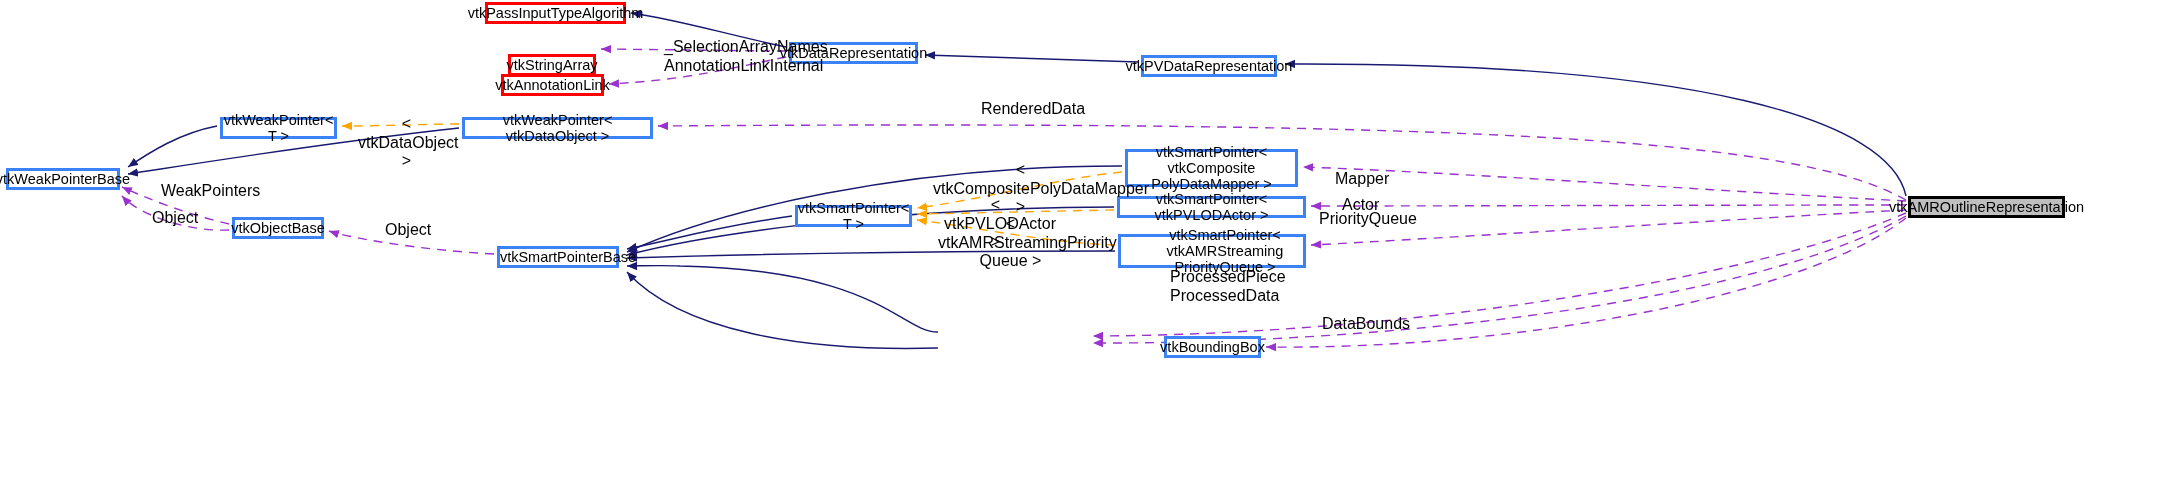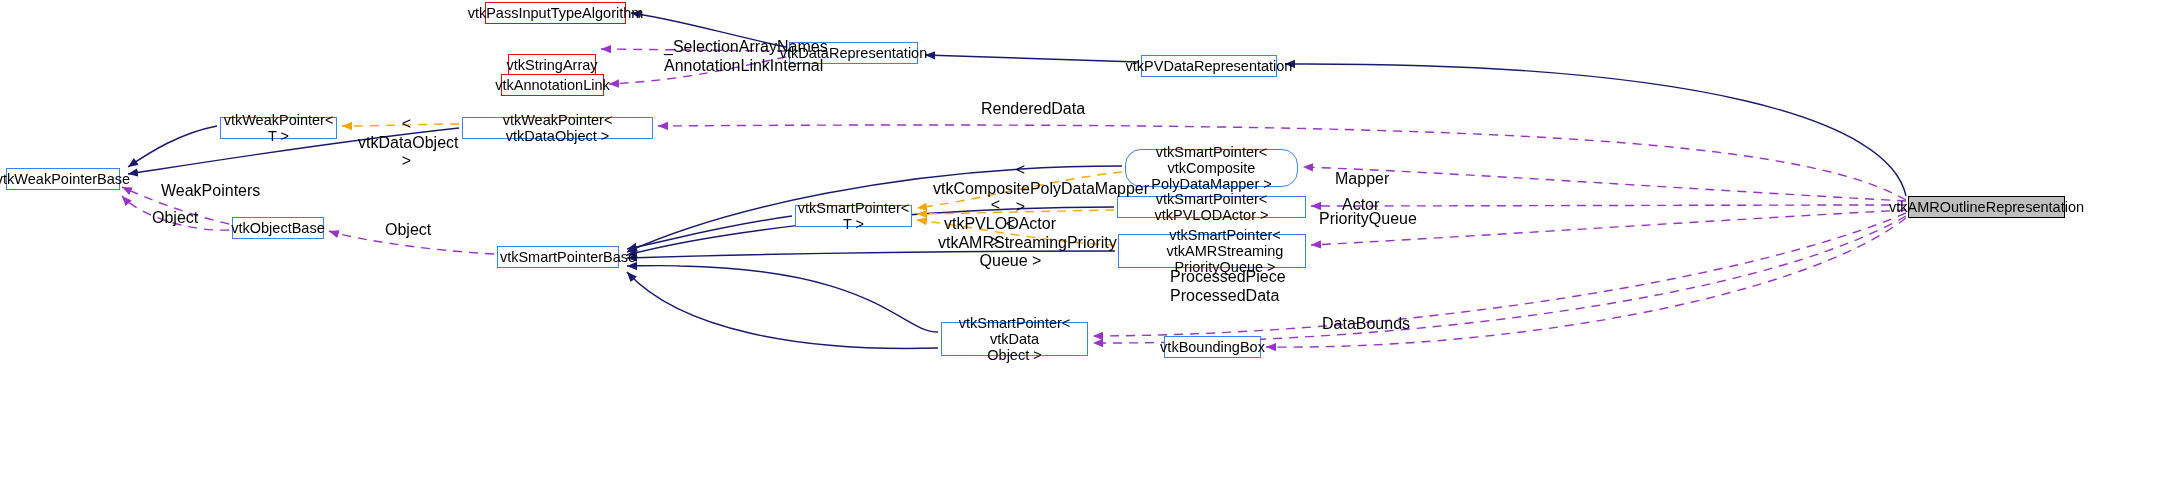--- a/index.html
+++ b/index.html
@@ -27,21 +27,21 @@
     pointer-events: none;
   }
   .node {
     position: absolute;
     box-sizing: border-box;
     display: flex;
     align-items: center;
     justify-content: center;
     text-align: center;
     background: #ffffff;
-    border: 1px solid #3b82f6;
+    border: 3px solid #3b82f6;
     font-size: 14.5px;
     line-height: 1.12;
     color: #000000;
     padding: 1px 4px;
     white-space: pre-line;
     z-index: 5;
   }
   .node.red {
     border-color: #ff0000;
   }
@@ -139,27 +139,25 @@
   <div class="node red" style="left:508px;  top:54px;  width:88px;  height:22px;">vtkStringArray</div>
   <div class="node red" style="left:501px;  top:74px;  width:103px; height:22px;">vtkAnnotationLink</div>
   <div class="node" style="left:789px;  top:42px;  width:129px; height:22px;">vtkDataRepresentation</div>
   <div class="node" style="left:1141px; top:55px;  width:136px; height:22px;">vtkPVDataRepresentation</div>
   <div class="node" style="left:220px;  top:117px; width:117px; height:22px;">vtkWeakPointer&lt; T &gt;</div>
   <div class="node" style="left:462px;  top:117px; width:191px; height:22px;">vtkWeakPointer&lt; vtkDataObject &gt;</div>
   <div class="node" style="left:6px;    top:168px; width:114px; height:22px;">vtkWeakPointerBase</div>
   <div class="node" style="left:232px;  top:217px; width:92px;  height:22px;">vtkObjectBase</div>
   <div class="node" style="left:497px;  top:246px; width:122px; height:22px;padding-left:24px;">vtkSmartPointerBase</div>
   <div class="node" style="left:795px;  top:205px; width:117px; height:22px;">vtkSmartPointer&lt; T &gt;</div>
-  <div class="node" style="left:1125px; top:149px; width:173px; height:38px;border-radius:16px;">vtkSmartPointer&lt; vtkComposite
+  <div class="node" style="left:1125px; top:149px; width:173px; height:38px;">vtkSmartPointer&lt; vtkComposite
 PolyDataMapper &gt;</div>
   <div class="node" style="left:1117px; top:196px; width:189px; height:22px;">vtkSmartPointer&lt; vtkPVLODActor &gt;</div>
   <div class="node" style="left:1118px; top:234px; width:188px; height:34px;padding-left:30px;">vtkSmartPointer&lt; vtkAMRStreaming
 PriorityQueue &gt;</div>
-  <div class="node" style="left:941px;  top:322px; width:147px; height:34px;">vtkSmartPointer&lt; vtkData
-Object &gt;</div>
   <div class="node" style="left:1164px; top:336px; width:97px;  height:22px;">vtkBoundingBox</div>
   <div class="node current" style="left:1908px; top:196px; width:157px; height:22px;">vtkAMROutlineRepresentation</div>
 
   <div class="edge-label" style="left:664px;  top:38px;  width:110px;">_SelectionArrayNames
 AnnotationLinkInternal</div>
   <div class="edge-label" style="left:981px;  top:100px; width:80px;">RenderedData</div>
   <div class="edge-label" style="left:133px;  top:182px; width:75px;padding-left:28px;">WeakPointers</div>
   <div class="edge-label" style="left:152px;  top:209px; width:42px;">Object</div>
   <div class="edge-label" style="left:385px;  top:221px; width:42px;">Object</div>
   <div class="edge-label" style="left:358px;  top:115px; width:97px;">&lt; vtkDataObject &gt;</div>

